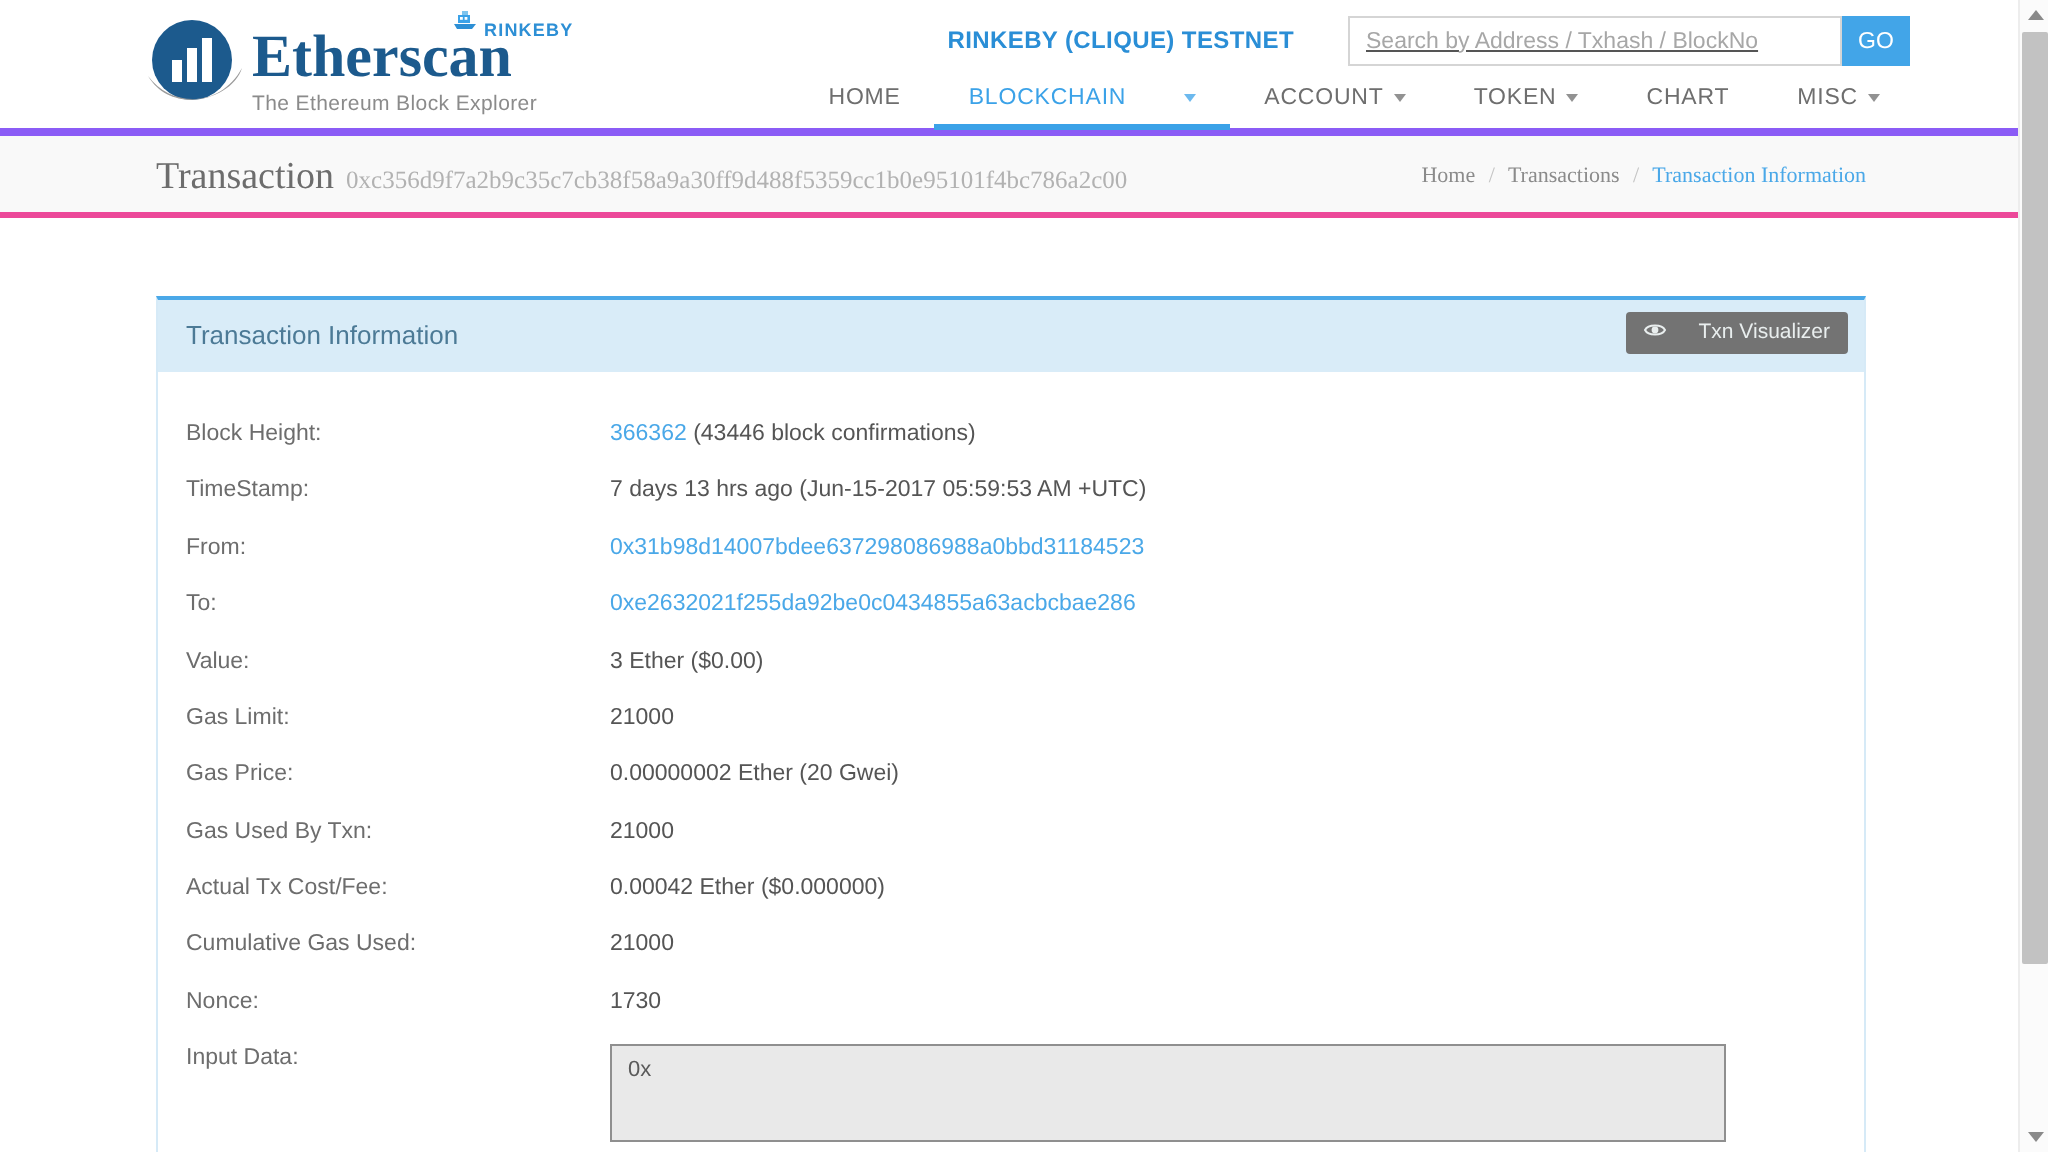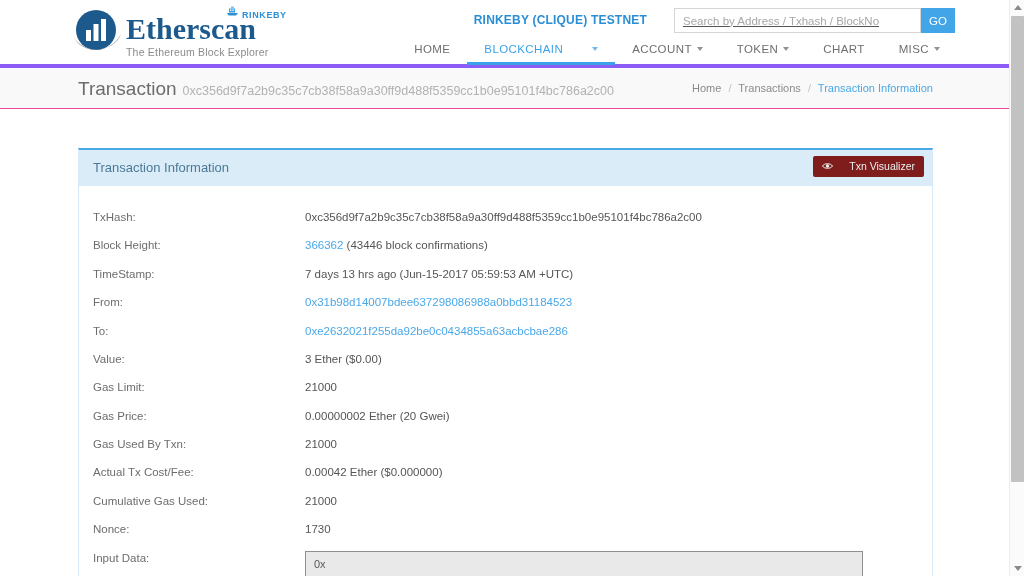--- a/index.html
+++ b/index.html
@@ -145,22 +145,23 @@
     border-left: 3.5px solid transparent;
     border-right: 3.5px solid transparent;
     border-top: 4px solid currentColor;
     opacity: .75;
   }
 
   
   .titlebar {
     height: 41px;
     background: #f9f9f9;
-    border-bottom: 1px solid #ec4899;
-    position: relative;
+    border-bottom: 3px solid #ec4899;
+    position: relative;
+    font-family: Liberation Serif, serif;
   }
   .page-title {
     position: absolute;
     left: 78px; top: 10px;
     font-size: 19px;
     color: #6d6d6d;
     font-weight: normal;
     white-space: nowrap;
   }
   .page-title .hashpart {
@@ -216,21 +217,21 @@
   }
   .panel-title {
     position: absolute;
     left: 14px; top: 10px;
     font-size: 13px;
     color: #4c7a96;
   }
   .viz-btn {
     position: absolute;
     right: 8px; top: 6px;
-    background: #7f1d1d;
+    background: #737373;
     color: #e9eeee;
     font-size: 10.5px;
     padding: 4px 9px 5px;
     border: none;
     border-radius: 2px;
     cursor: pointer;
     display: flex;
     align-items: center;
     gap: 16px;
     font-family: "Liberation Sans", sans-serif;
@@ -404,24 +405,20 @@
               <path d="M0.5 4 C2 1, 9 1, 10.5 4 C9 7, 2 7, 0.5 4 Z" fill="none" stroke="#e9eeee" stroke-width="1"></path>
               <circle cx="5.5" cy="4" r="1.7" fill="#e9eeee"></circle>
             </svg>
           </span>
           <span>Txn Visualizer</span>
         </button>
       </div>
 
       <div class="panel-body">
 
-        <div class="row">
-          <div class="lbl">TxHash:</div>
-          <div class="val">0xc356d9f7a2b9c35c7cb38f58a9a30ff9d488f5359cc1b0e95101f4bc786a2c00</div>
-        </div>
 
         <div class="row">
           <div class="lbl">Block Height:</div>
           <div class="val"><span class="link">366362</span><span> (43446 block confirmations)</span></div>
         </div>
 
         <div class="row">
           <div class="lbl">TimeStamp:</div>
           <div class="val">7 days 13 hrs ago (Jun-15-2017 05:59:53 AM +UTC)</div>
         </div>

